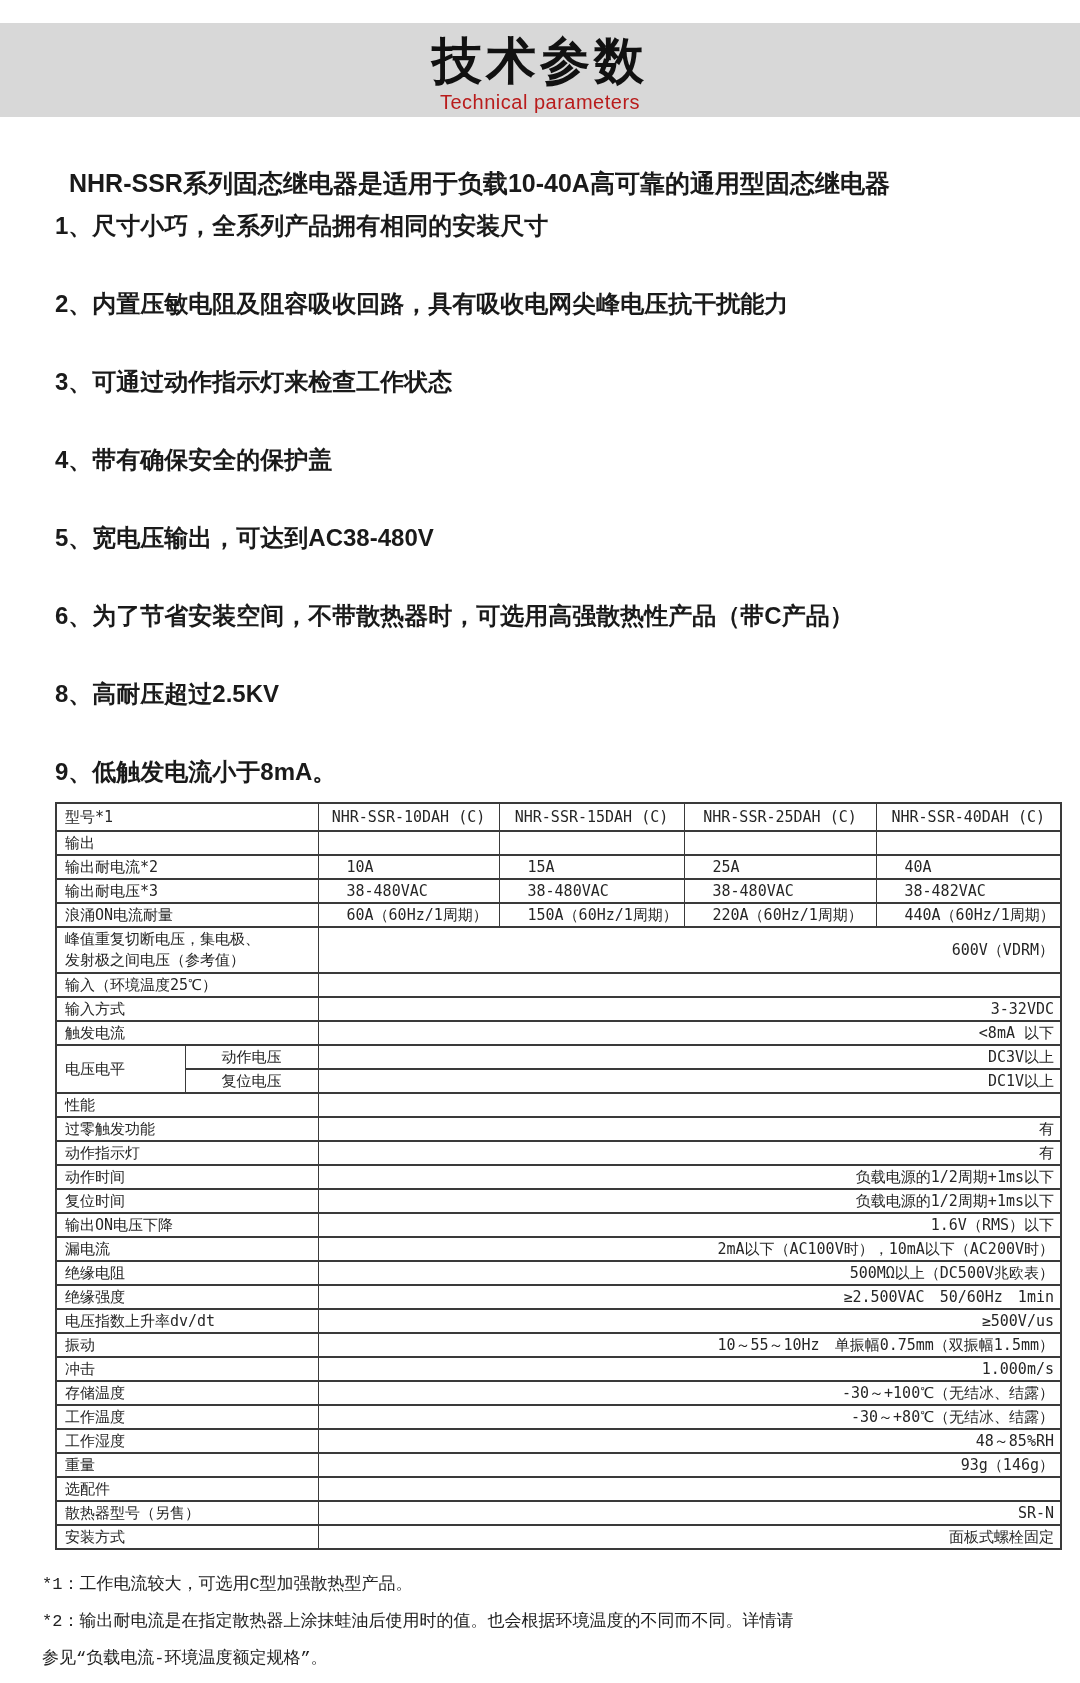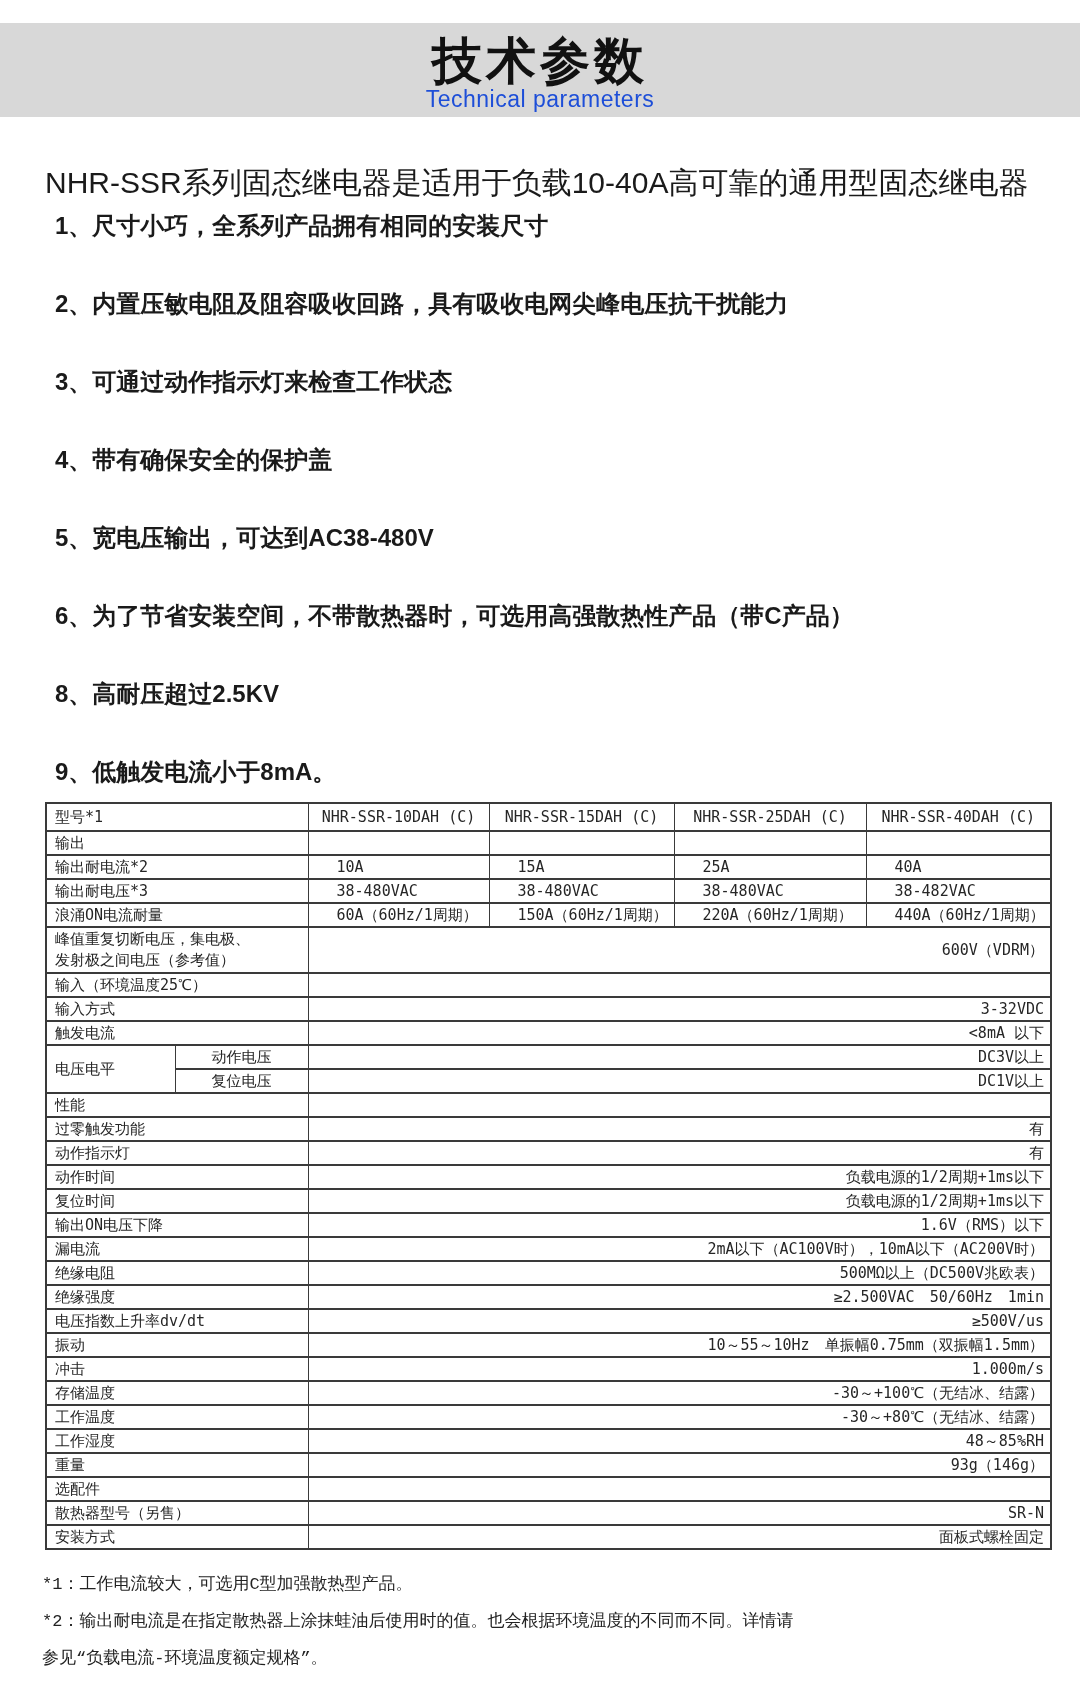--- a/index.html
+++ b/index.html
@@ -4,32 +4,32 @@
 <style>
   html,body{margin:0;padding:0}
   body{
     width:1080px;height:1683px;background:#ffffff;color:#1a1a1a;
     font-family:"Liberation Sans","DejaVu Sans",sans-serif;
     overflow:hidden;position:relative;
   }
   
   .band{margin-top:23px;height:94px;background:#d8d8d8;text-align:center}
   .title{font-size:50px;font-weight:bold;letter-spacing:4px;line-height:1;padding-top:13px;color:#111}
-  .subtitle{font-size:23px;color:#1d4ed8;letter-spacing:.5px}
+  .subtitle{font-size:20px;margin-top:5px;color:#b91c1c;letter-spacing:.5px}
 
   .content{padding:0 30px}
-  .intro{margin:50px 0 0 15px;font-size:30px;font-weight:400;line-height:32px}
+  .intro{margin:50px 0 0 39px;font-size:25px;font-weight:700;line-height:32px}
 
   #features{margin-left:25px}
   .feature{margin-top:48px;font-size:24px;font-weight:600;line-height:30px}
   .feature:first-child{margin-top:12px}
 
   
   table{
-    margin:15px 0 0 15px;width:1005px;table-layout:fixed;border-collapse:collapse;
+    margin:15px 0 0 25px;width:1005px;table-layout:fixed;border-collapse:collapse;
     border:2px solid #3a3a3a;
     font-family:"DejaVu Sans Mono","Liberation Mono",monospace;
     font-size:15px;color:#262626;
   }
   td{
     border:1px solid #3a3a3a;border-top-width:2px;border-bottom-width:2px;
     height:22px;padding:0 6px;overflow:hidden;white-space:nowrap;vertical-align:middle;
   }
   tr.hdr td{height:26px}
   tr.tall td{height:44px}

